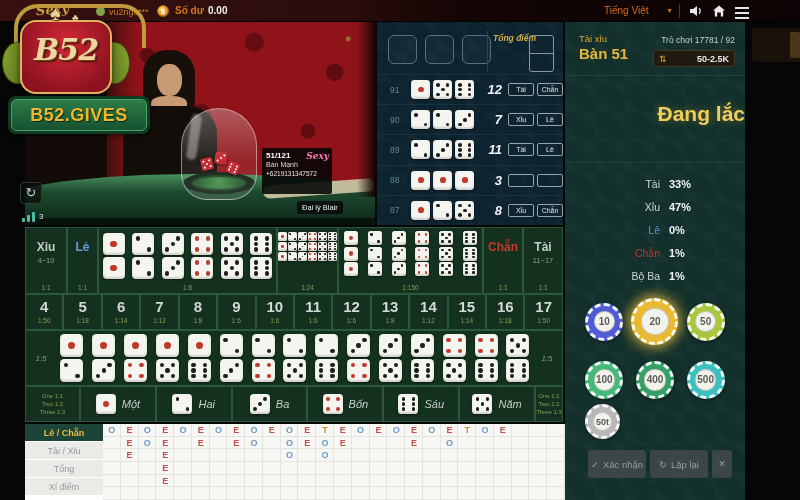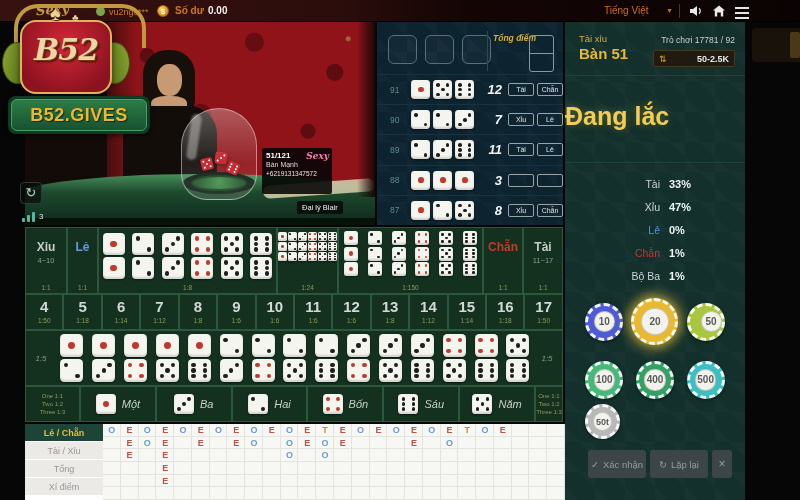--- a/index.html
+++ b/index.html
@@ -104,22 +104,22 @@
     background-size:30px 30px;}
   #game-label{position:absolute;left:14px;top:11px;color:#d8a838;font-size:9.5px;}
   #table-label{position:absolute;left:14px;top:23px;color:#e8b838;font-size:15px;font-weight:bold;}
   #round-label{position:absolute;right:10px;top:13px;color:#c8d0d0;font-size:8.5px;}
   #stake-box{position:absolute;left:88px;top:28px;width:82px;height:17px;background:#201a10;
     border:1px solid #443a22;border-radius:2px;display:flex;align-items:center;justify-content:space-between;
     padding:0 5px;}
   #stake-arrows{color:#d8a838;font-size:9px;}
   #stake-range{color:#e8e8e8;font-size:9px;font-weight:bold;}
   #panel-div1{position:absolute;left:0;top:53px;width:180px;height:1px;background:#1e423c;}
-  #status-text{position:absolute;left:0;top:80px;width:180px;text-align:left;color:#f0ce58;
-    font-size:25px;font-weight:bold;text-shadow:0 0 8px rgba(240,200,70,.35);}
+  #status-text{position:absolute;left:0;top:80px;width:180px;text-align:right;color:#f0ce58;
+    font-size:21px;font-weight:bold;text-shadow:0 0 8px rgba(240,200,70,.35);}
   #panel-div2{position:absolute;left:0;top:140px;width:180px;height:1px;background:#1e423c;}
   #stats{position:absolute;left:0;top:150px;width:180px;}
   .stat-row{display:flex;height:23px;align-items:center;}
   .stat-label{flex:0 0 95px;text-align:right;font-size:10.5px;}
   .stat-value{margin-left:9px;color:#f0f4f4;font-size:11px;font-weight:bold;}
   #chips{position:absolute;left:14px;top:276px;width:152px;display:grid;
     grid-template-columns:repeat(3,1fr);row-gap:16px;justify-items:center;align-items:center;}
   .chip{width:38px;height:38px;border-radius:50%;border:3.5px dashed rgba(255,255,255,.92);
     display:flex;align-items:center;justify-content:center;box-shadow:0 1px 3px rgba(0,0,0,.5);cursor:pointer;}
   .chip-in{width:66%;height:66%;border-radius:50%;background:#f3f3ed;border:1px solid rgba(0,0,0,.18);
@@ -470,21 +470,21 @@
           <div class="stat-value">1%</div>
         </div>
       </div>
     <div id="chips">
         <div class="chip" style="background: rgb(79, 91, 213);">
           <div class="chip-in">10</div>
         </div>
         <div class="chip chip-sel" style="background: rgb(232, 185, 49);">
           <div class="chip-in">20</div>
         </div>
-        <div class="chip" style="background: rgb(168, 199, 60); justify-content: flex-end;">
+        <div class="chip" style="background: rgb(168, 199, 60);">
           <div class="chip-in">50</div>
         </div>
         <div class="chip" style="background: rgb(70, 184, 122);">
           <div class="chip-in">100</div>
         </div>
         <div class="chip" style="background: rgb(53, 160, 101);">
           <div class="chip-in">400</div>
         </div>
         <div class="chip" style="background: rgb(60, 191, 192);">
           <div class="chip-in">500</div>
@@ -1106,32 +1106,32 @@
         </div>
       <div id="singles-mid" style="flex:1;display:flex;">
           <div class="single-cell">
             <div class="die" style="width: 20px; height: 20px;">
               <i class="pr" style="width: 6px; height: 6px; left: 7px; top: 7px;"></i>
             </div>
             <div class="single-label">Một</div>
           </div>
           <div class="single-cell">
             <div class="die" style="width: 20px; height: 20px;">
+              <i style="width: 3.8px; height: 3.8px; left: 3.1px; top: 3.1px;"></i>
+              <i style="width: 3.8px; height: 3.8px; left: 13.1px; top: 13.1px;"></i>
+            </div>
+            <div class="single-label">Hai</div>
+          </div>
+          <div class="single-cell">
+            <div class="die" style="width: 20px; height: 20px;">
               <i style="width: 3.8px; height: 3.8px; left: 13.1px; top: 3.1px;"></i>
               <i style="width: 3.8px; height: 3.8px; left: 8.1px; top: 8.1px;"></i>
               <i style="width: 3.8px; height: 3.8px; left: 3.1px; top: 13.1px;"></i>
             </div>
             <div class="single-label">Ba</div>
-          </div>
-          <div class="single-cell">
-            <div class="die" style="width: 20px; height: 20px;">
-              <i style="width: 3.8px; height: 3.8px; left: 3.1px; top: 3.1px;"></i>
-              <i style="width: 3.8px; height: 3.8px; left: 13.1px; top: 13.1px;"></i>
-            </div>
-            <div class="single-label">Hai</div>
           </div>
           <div class="single-cell">
             <div class="die" style="width: 20px; height: 20px;">
               <i class="pr" style="width: 3.8px; height: 3.8px; left: 3.1px; top: 3.1px;"></i>
               <i class="pr" style="width: 3.8px; height: 3.8px; left: 13.1px; top: 3.1px;"></i>
               <i class="pr" style="width: 3.8px; height: 3.8px; left: 3.1px; top: 13.1px;"></i>
               <i class="pr" style="width: 3.8px; height: 3.8px; left: 13.1px; top: 13.1px;"></i>
             </div>
             <div class="single-label">Bốn</div>
           </div>

